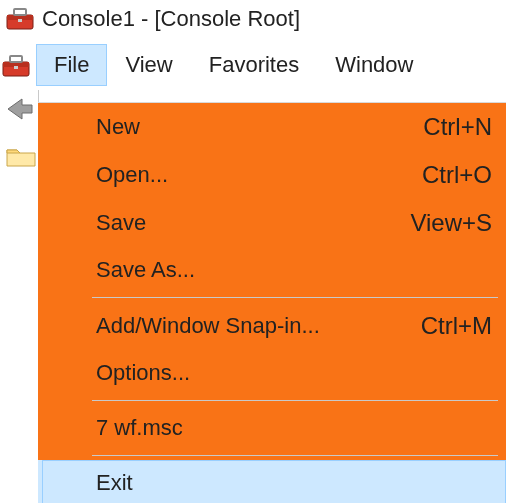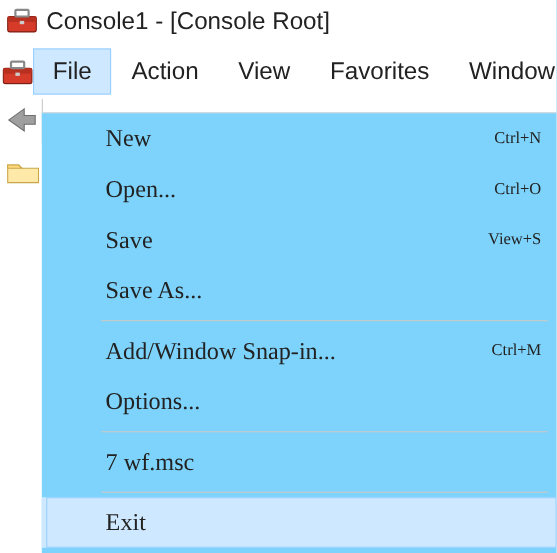--- a/index.html
+++ b/index.html
@@ -68,44 +68,43 @@
       margin-top: 6px;
       display:flex;
     }
     
     .dropdown {
       position: absolute;
       left: 38px;
       top: 102px;
       right: 0;
       bottom: 0;
-      background: #7dd3fc;
+      background: #f97316;
       border-top: 1px solid #d9d9d9;
-      font-family: Liberation Serif, serif;
     }
     .dropdown .lefticoncol {
       position:absolute;
       left:0; top:0; bottom:0;
       width:52px;
     }
     .dropdown-sep {
       height:1px;
       background:#c9c9c9;
       margin: 4px 8px 4px 54px;
     }
     .dd-item {
       display:flex;
       align-items:center;
       padding: 10px 14px 10px 58px;
       font-size: 22px;
       position:relative;
     }
     .dd-item .shortcut {
       margin-left:auto;
-      font-size:15px;
+      font-size:24px;
     }
     .dd-item.hover {
       background:#cde8ff;
     }
     .dd-item.hover::before{
       content:"";
       position:absolute;
       left:4px; right:0px; top:0; bottom:0;
       border:1px solid #99cfff;
       pointer-events:none;
@@ -132,21 +131,20 @@
 <div class="menubar">
   <span class="app-icon-slot">
     <svg viewBox="0 0 28 24" width="28" height="24">
       <rect x="1" y="9" width="26" height="14" rx="2" fill="#d63b2a" stroke="#7a1e15" stroke-width="1"></rect>
       <rect x="1" y="9" width="26" height="5" fill="#b8301f"></rect>
       <rect x="8" y="3" width="12" height="6" rx="1" fill="none" stroke="#888" stroke-width="2"></rect>
       <rect x="12" y="13" width="4" height="3" fill="#ccc"></rect>
     </svg>
   </span>
   <span class="menu-item open">File</span>
-  <span class="menu-item">Action</span>
   <span class="menu-item">View</span>
   <span class="menu-item">Favorites</span>
   <span class="menu-item">Window</span>
 </div>
 
 <div class="toolbar-row">
   <span class="back-arrow">
     <svg viewBox="0 0 34 34" width="34" height="34">
       <path d="M20 7 L6 17 L20 27 L20 21 L30 21 L30 13 L20 13 Z" fill="#9f9f9f" stroke="#6d6d6d" stroke-width="1"></path>
     </svg>

